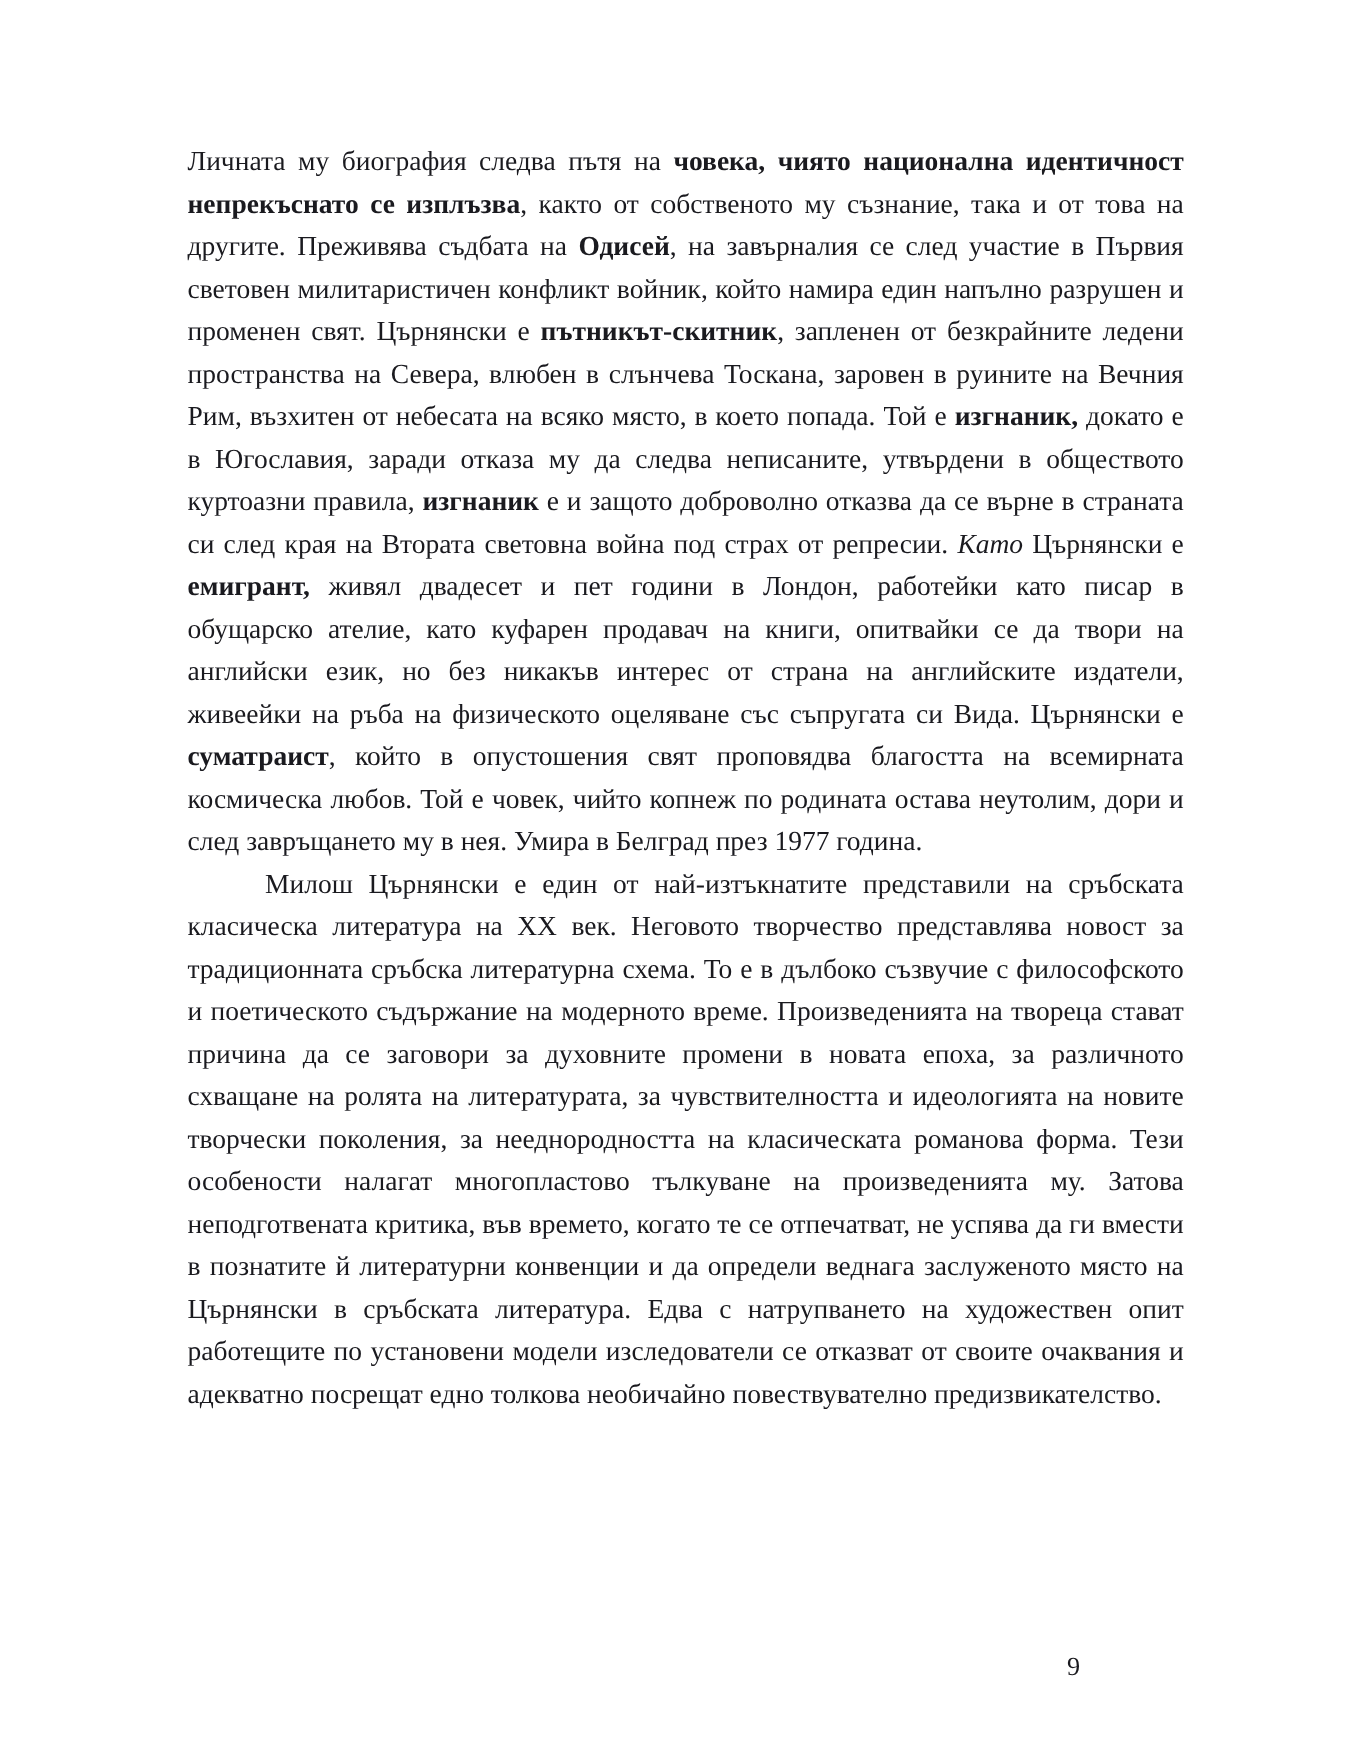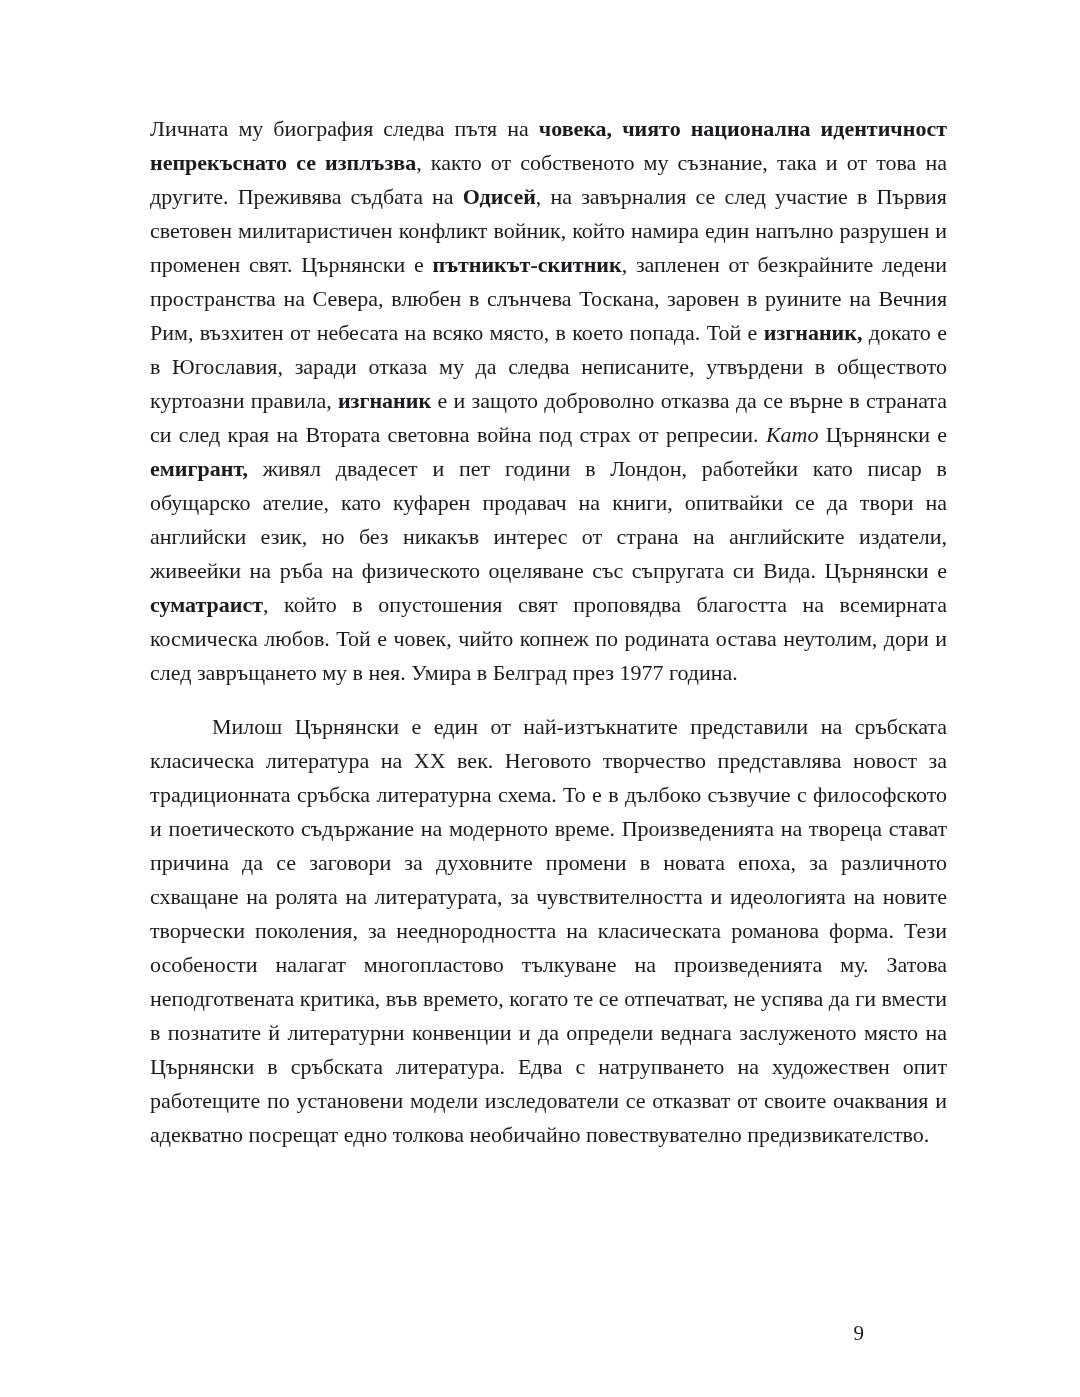--- a/index.html
+++ b/index.html
@@ -24,21 +24,20 @@
     font-size: 22px;
     line-height: 34px;
     text-align: justify;
   }
   .para {
     margin: 0;
     padding: 0;
   }
   .para.indented {
     text-indent: 62px;
-    margin-top: 20px;
   }
   .seg-bold {
     font-weight: bold;
   }
   .seg-italic {
     font-style: italic;
   }
   .page-number {
     position: absolute;
     right: 136px;

